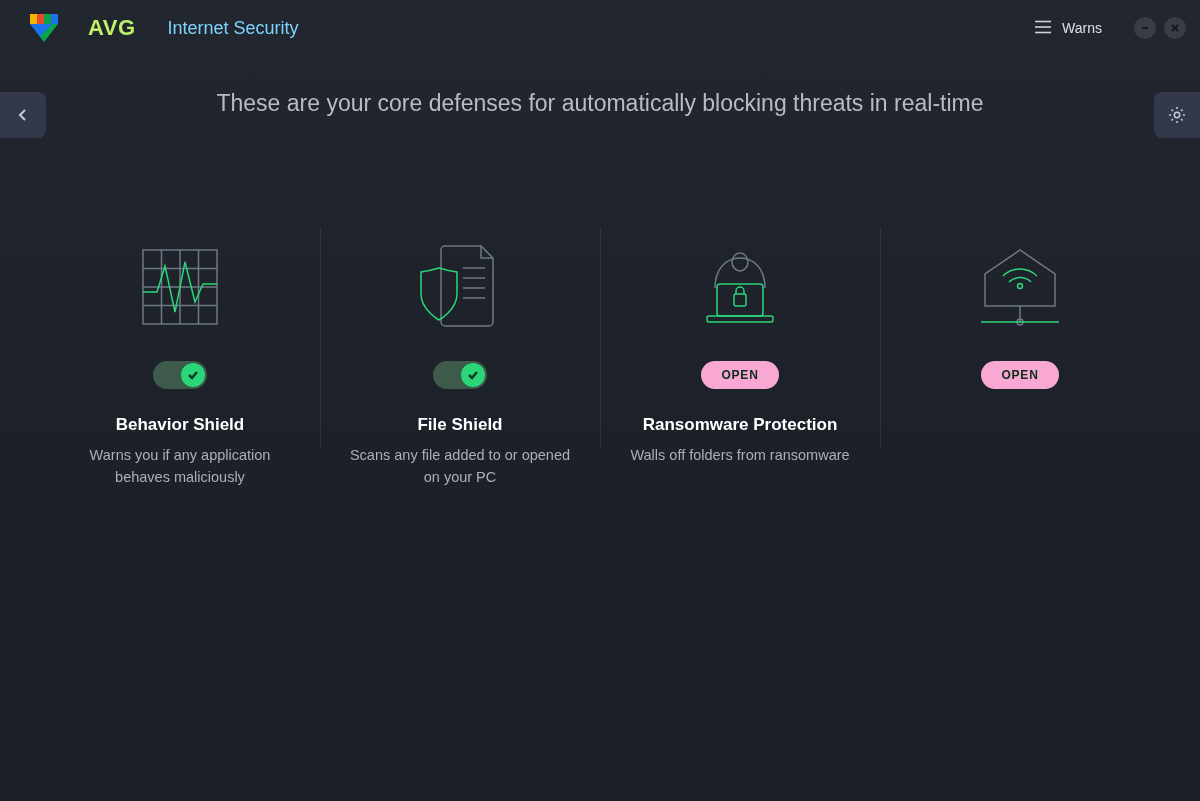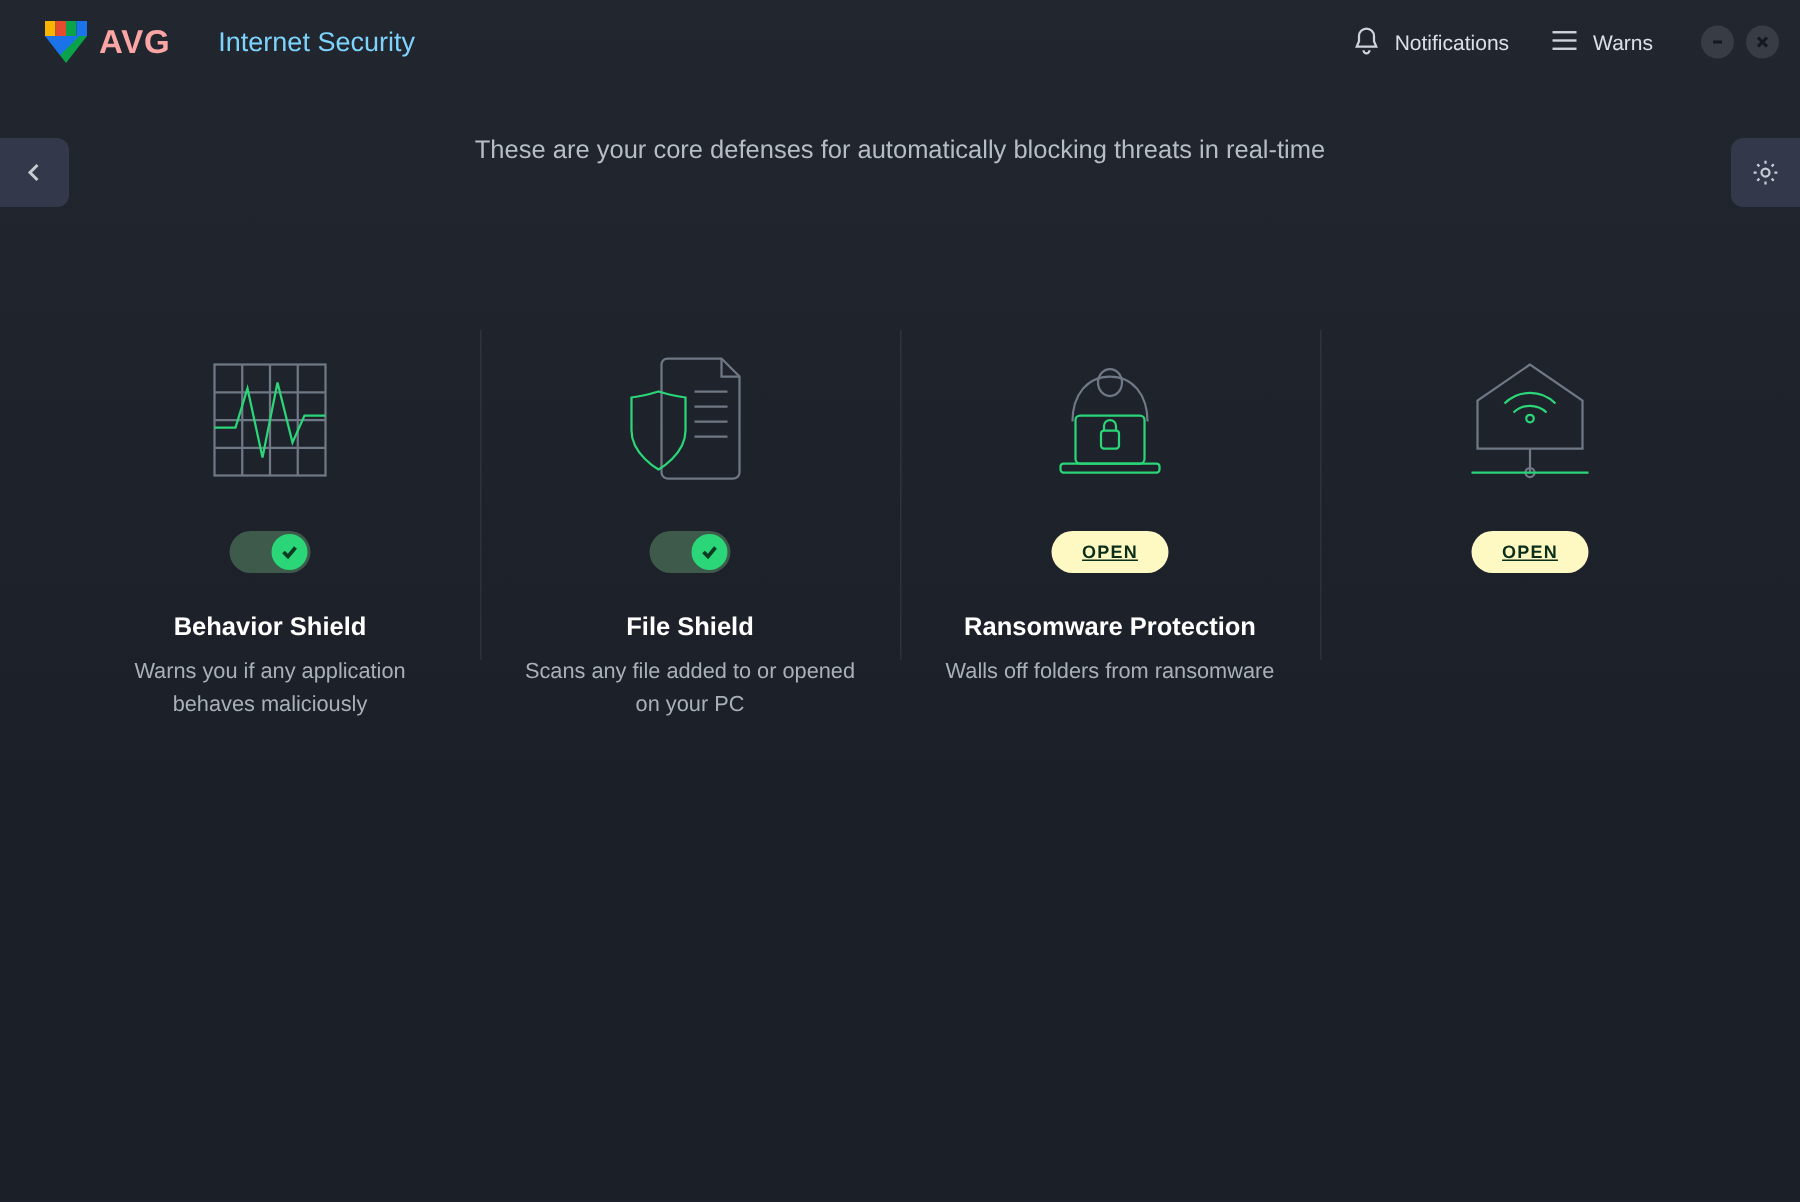--- a/index.html
+++ b/index.html
@@ -10,52 +10,52 @@
   .titlebar { height:56px; display:flex; align-items:center; padding:0 14px 0 30px; }
   .logo { display:flex; align-items:center; gap:8px; }
   .logo-mark { width:28px; height:28px; display:flex; flex-direction:column; }
   .logo-mark .stripes { display:flex; height:10px; }
   .logo-mark .stripes span { flex:1; }
   .logo-mark .stripes span:nth-child(1){ background:#f7b500;}
   .logo-mark .stripes span:nth-child(2){ background:#e54b2f;}
   .logo-mark .stripes span:nth-child(3){ background:#0aa24a;}
   .logo-mark .stripes span:nth-child(4){ background:#1a73e8;}
   .logo-mark .wedge { flex:1; background:linear-gradient(135deg,#1a73e8 0%,#1a73e8 49%,#0aa24a 50%,#0aa24a 100%); clip-path:polygon(0 0,100% 0,50% 100%);}
-  .logo-text { font-size:22px; font-weight:800; color:#fca5a5; letter-spacing:0.5px;}
+  .logo-text { font-size:22px; font-weight:800; color:#bef264; letter-spacing:0.5px;margin-left:22px;}
   .product-name { font-size:18px; font-weight:400; color:#7dd3fc; margin-left:24px;}
   .spacer { flex:1; }
   .header-btn { display:flex; align-items:center; gap:10px; color:#dbe0e6; font-size:14px; font-weight:500; padding:6px 14px; cursor:pointer; border-radius:4px; }
   .win-controls { display:flex; gap:8px; margin-left:18px;}
   .win-btn { width:22px; height:22px; border-radius:50%; background:#373c45; color:#0f1218; display:flex; align-items:center; justify-content:center; font-size:13px; cursor:pointer; }
   .win-btn svg { stroke:#14181f; }
 
   
   .side-stub { position:absolute; top:92px; width:46px; height:46px; background:#33394a; display:flex; align-items:center; justify-content:center; cursor:pointer;}
   .side-stub.left { left:0; border-radius:0 8px 8px 0; }
   .side-stub.right { right:0; border-radius:8px 0 0 8px; }
   .side-stub svg { stroke:#c7ccd4; }
 
   
   .page-head { text-align:center; margin-top:34px; }
   .page-title { font-size:42px; font-weight:800; color:#fff; letter-spacing:0.5px;}
-  .page-sub   { font-size:17px; color:#b6bdc6; margin-top:12px; font-weight:400;}
+  .page-sub   { font-size:23px; color:#b6bdc6; margin-top:12px; font-weight:400;}
 
   
   .cards { display:flex; justify-content:center; margin-top:110px; padding:0 40px;}
   .card { width:280px; text-align:center; padding:0 24px; position:relative;}
   .card + .card::before { content:""; position:absolute; left:0; top:0; width:1px; height:220px; background:rgba(255,255,255,0.08);}
   .card-icon { height:120px; display:flex; align-items:center; justify-content:center;}
   .card-icon svg { stroke:#6f7885; stroke-width:1.5; fill:none; }
   .card-icon svg .accent { stroke:#2bd678; }
 
   .ctrl-row { height:36px; display:flex; align-items:center; justify-content:center; margin-top:10px;}
   .toggle { width:54px; height:28px; border-radius:14px; background:#3e5a4b; position:relative; cursor:pointer;}
   .toggle .knob { position:absolute; right:2px; top:2px; width:24px; height:24px; border-radius:50%; background:#2bd678; display:flex; align-items:center; justify-content:center;}
   .toggle .knob svg { stroke:#0d3b22; stroke-width:2.5; }
-  .open-btn { background:#fef9c3; color:#0a2e19; font-weight:700; font-size:12px; letter-spacing:0.8px; padding:7px 20px; border-radius:16px; cursor:pointer; border:none;text-decoration:underline;}
+  .open-btn { background:#f9a8d4; color:#0a2e19; font-weight:700; font-size:12px; letter-spacing:0.8px; padding:7px 20px; border-radius:16px; cursor:pointer; border:none;}
 
   .card-title { font-size:17px; font-weight:700; color:#fff; margin-top:22px;}
   .card-desc  { font-size:14.5px; color:#a9b0ba; margin-top:10px; line-height:1.5;}
 </style>
 </head>
 <body>
 
 <div class="titlebar">
   <div class="logo">
     <div class="logo-mark">
@@ -64,29 +64,20 @@
           <span></span>
           <span></span>
           <span></span>
         </div>
       <div class="wedge"></div>
     </div>
     <span class="logo-text">AVG</span>
     <span class="product-name">Internet Security</span>
   </div>
   <div class="spacer"></div>
-  <div class="header-btn">
-    <span>
-      <svg width="18" height="20" viewBox="0 0 18 20" fill="none" stroke="#cfd4da" stroke-width="1.5">
-        <path d="M9 2a5 5 0 0 0-5 5v3.5L2.5 14h13L14 10.5V7a5 5 0 0 0-5-5Z"></path>
-        <path d="M7 16.5a2 2 0 0 0 4 0"></path>
-      </svg>
-    </span>
-    <span>Notifications</span>
-  </div>
   <div class="header-btn">
     <span>
       <svg width="18" height="14" viewBox="0 0 18 14" fill="none" stroke="#cfd4da" stroke-width="1.6">
         <line x1="1" y1="1.5" x2="17" y2="1.5"></line>
           <line x1="1" y1="7" x2="17" y2="7"></line>
           <line x1="1" y1="12.5" x2="17" y2="12.5"></line>
       </svg>
     </span>
     <span>Warns</span>
   </div>

